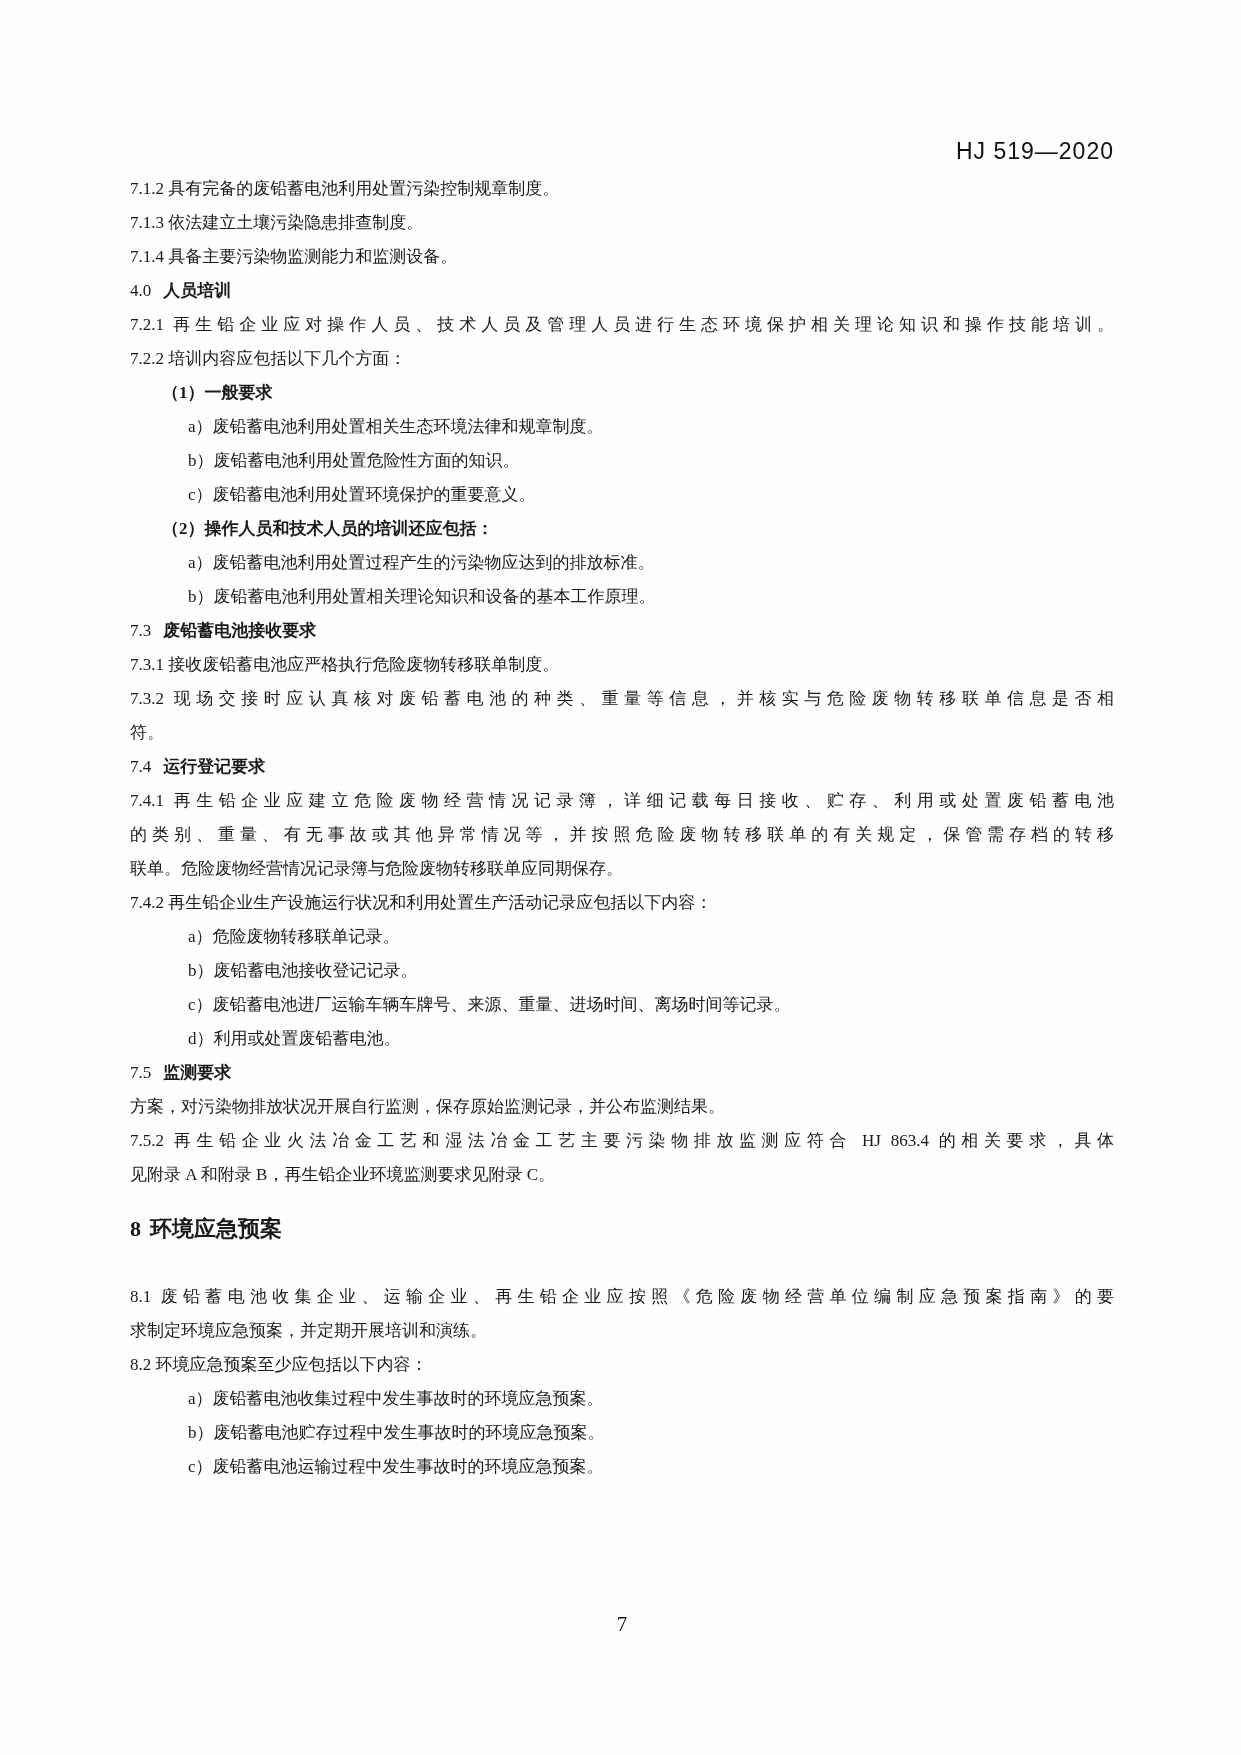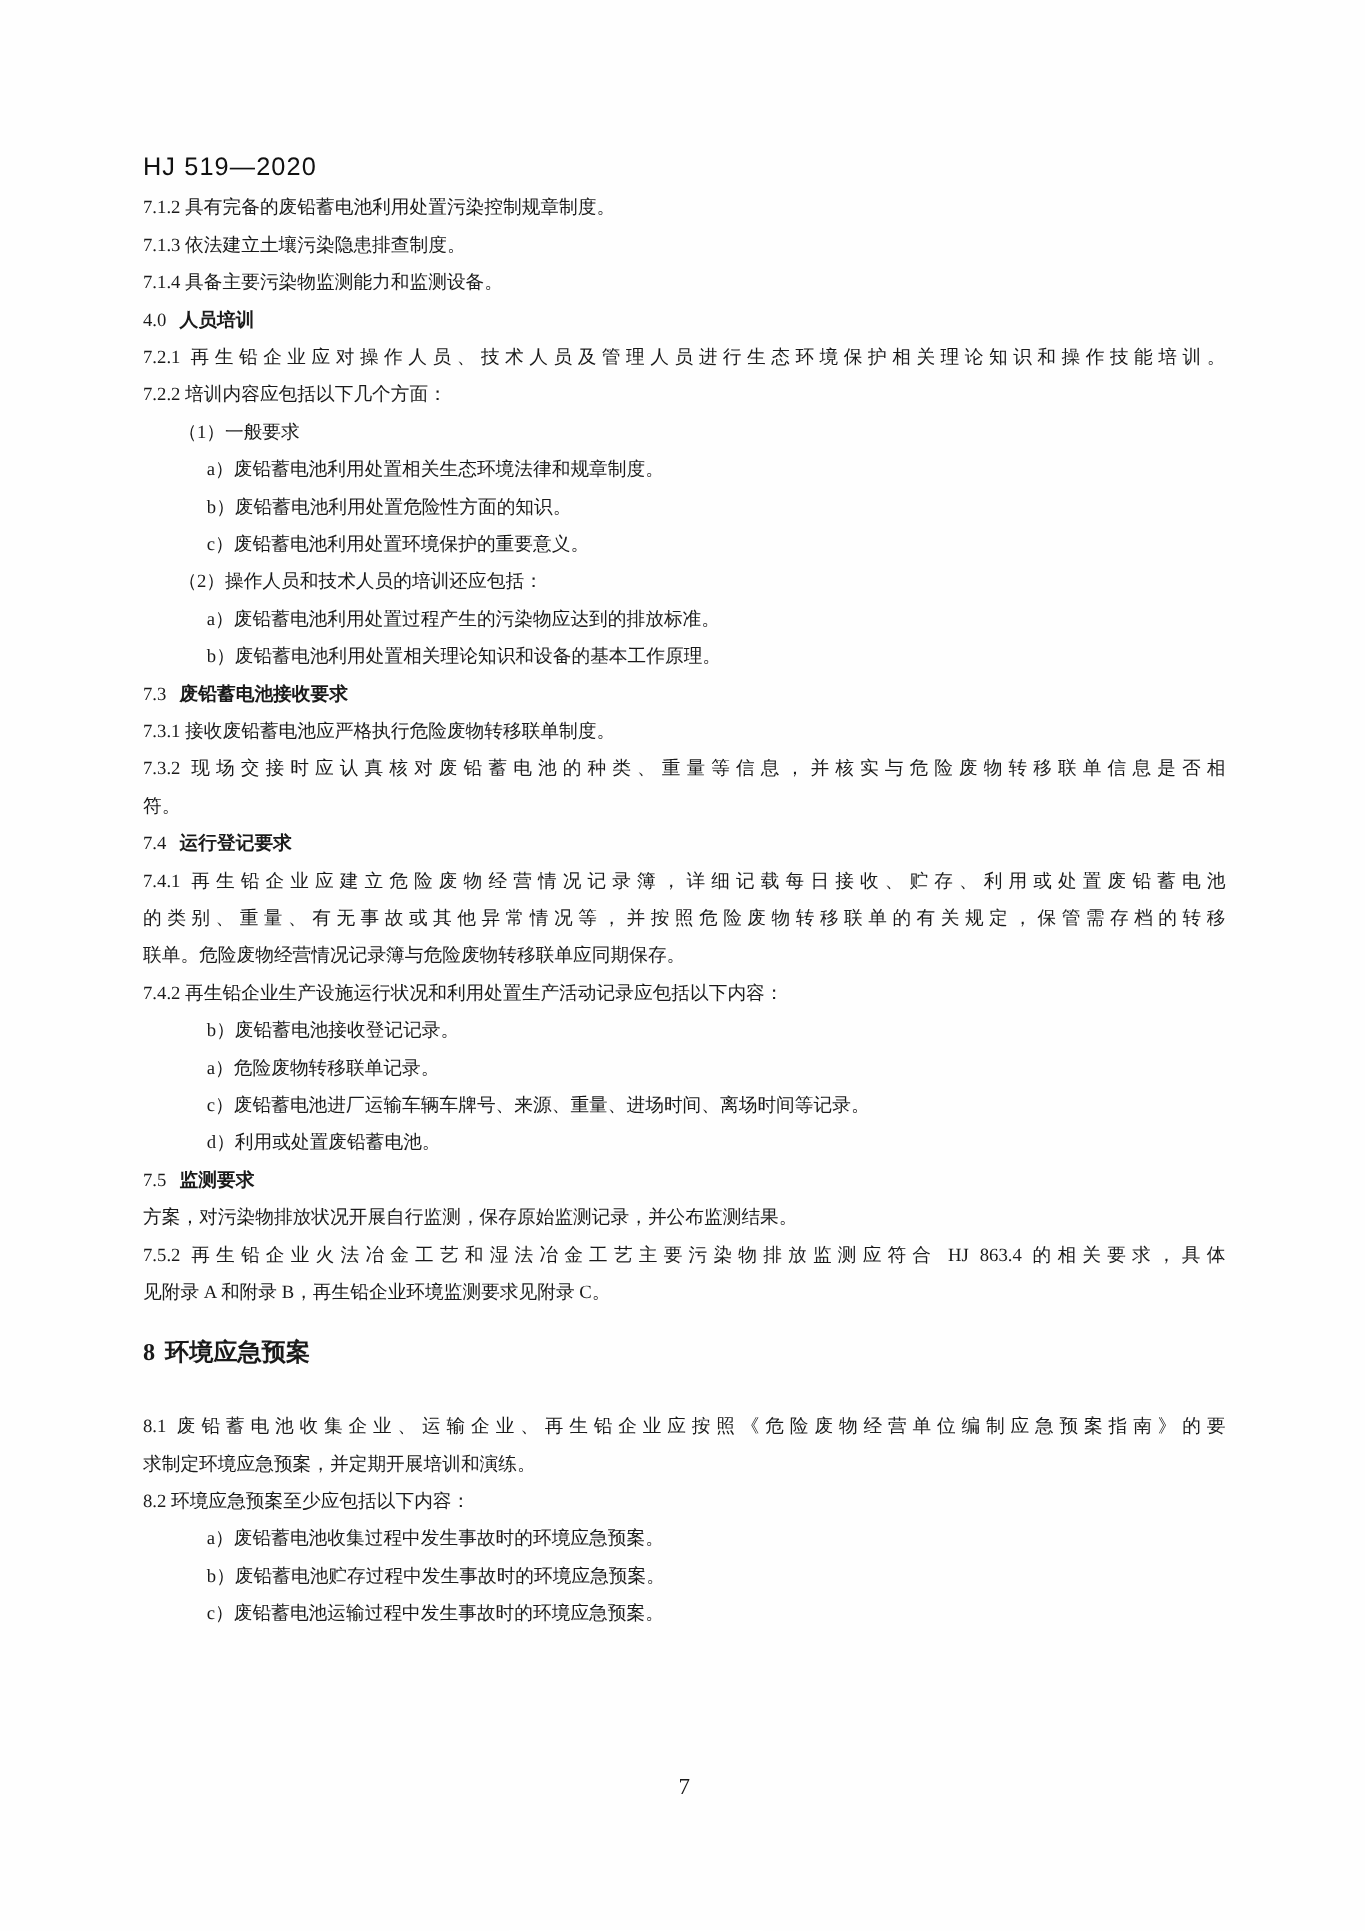--- a/index.html
+++ b/index.html
@@ -10,39 +10,39 @@
     background:#fefefe;
     color:#1a1a1a;
     font-family:"Liberation Serif","DejaVu Serif",serif;
     overflow:hidden;
   }
   .doc-header {
     position:absolute;
     top:138px;
     left:130px;
     width:984px;
-    text-align:left;
+    text-align:right;
     font-family:"Liberation Sans","DejaVu Sans",sans-serif;
     font-size:23px;
     letter-spacing:1px;
     color:#111;
   }
   .doc-content {
     position:absolute;
     top:172px;
     left:130px;
     width:984px;
   }
   .line {
     min-height:34px;
     line-height:34px;
     font-size:17px;
     color:#1a1a1a;
   }
-  .line.sub1 { padding-left:32px; }
+  .line.sub1 { padding-left:32px;font-weight:bold; }
   .line.sub2 { padding-left:58px; }
   .line.just {
     text-align:justify;
     text-align-last:justify;
   }
   .line.h2 .num,
   .line.h1 .num {
     font-family:"Liberation Serif","DejaVu Serif",serif;
   }
   .line.h2 .htext,
@@ -87,22 +87,22 @@
       <div class="line sub2">b）废铅蓄电池利用处置相关理论知识和设备的基本工作原理。</div>
       <div class="line h2"><span class="num">7.3</span><span class="htext">废铅蓄电池接收要求</span></div>
       <div class="line body">7.3.1 接收废铅蓄电池应严格执行危险废物转移联单制度。</div>
       <div class="line body just">7.3.2 现场交接时应认真核对废铅蓄电池的种类、重量等信息，并核实与危险废物转移联单信息是否相</div>
       <div class="line body">符。</div>
       <div class="line h2"><span class="num">7.4</span><span class="htext">运行登记要求</span></div>
       <div class="line body just">7.4.1 再生铅企业应建立危险废物经营情况记录簿，详细记载每日接收、贮存、利用或处置废铅蓄电池</div>
       <div class="line body just">的类别、重量、有无事故或其他异常情况等，并按照危险废物转移联单的有关规定，保管需存档的转移</div>
       <div class="line body">联单。危险废物经营情况记录簿与危险废物转移联单应同期保存。</div>
       <div class="line body">7.4.2 再生铅企业生产设施运行状况和利用处置生产活动记录应包括以下内容：</div>
+      <div class="line sub2">a）危险废物转移联单记录。</div>
       <div class="line sub2">b）废铅蓄电池接收登记记录。</div>
-      <div class="line sub2">a）危险废物转移联单记录。</div>
       <div class="line sub2">c）废铅蓄电池进厂运输车辆车牌号、来源、重量、进场时间、离场时间等记录。</div>
       <div class="line sub2">d）利用或处置废铅蓄电池。</div>
       <div class="line h2"><span class="num">7.5</span><span class="htext">监测要求</span></div>
       <div class="line body">方案，对污染物排放状况开展自行监测，保存原始监测记录，并公布监测结果。</div>
       <div class="line body just">7.5.2 再生铅企业火法冶金工艺和湿法冶金工艺主要污染物排放监测应符合 HJ 863.4 的相关要求，具体</div>
       <div class="line body">见附录 A 和附录 B，再生铅企业环境监测要求见附录 C。</div>
       <div class="gap" style="height: 20px;"></div>
       <div class="line h1"><span class="num">8</span><span class="htext">环境应急预案</span></div>
       <div class="gap" style="height: 34px;"></div>
       <div class="line body just">8.1 废铅蓄电池收集企业、运输企业、再生铅企业应按照《危险废物经营单位编制应急预案指南》的要</div>

